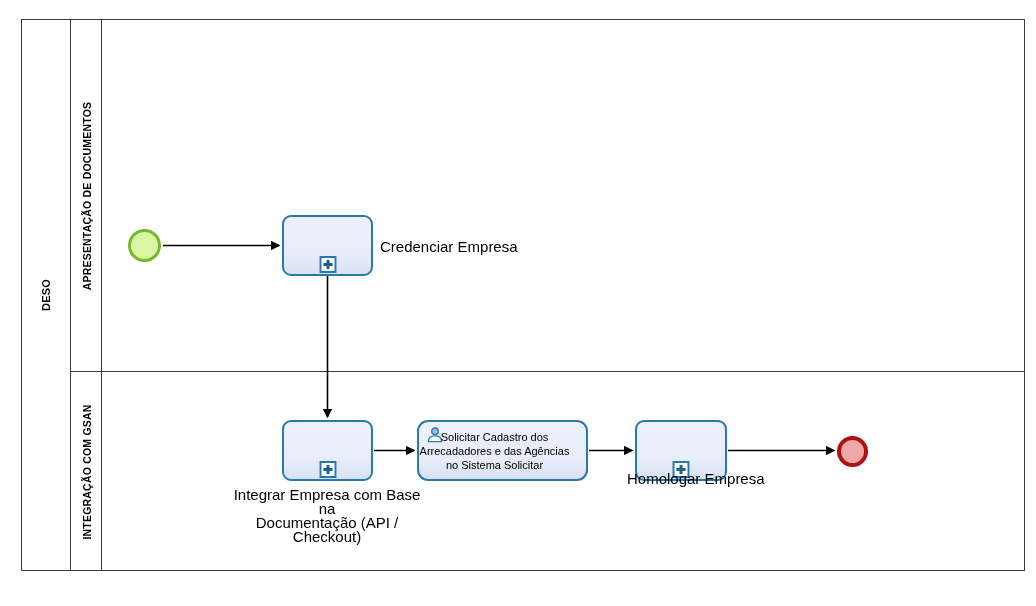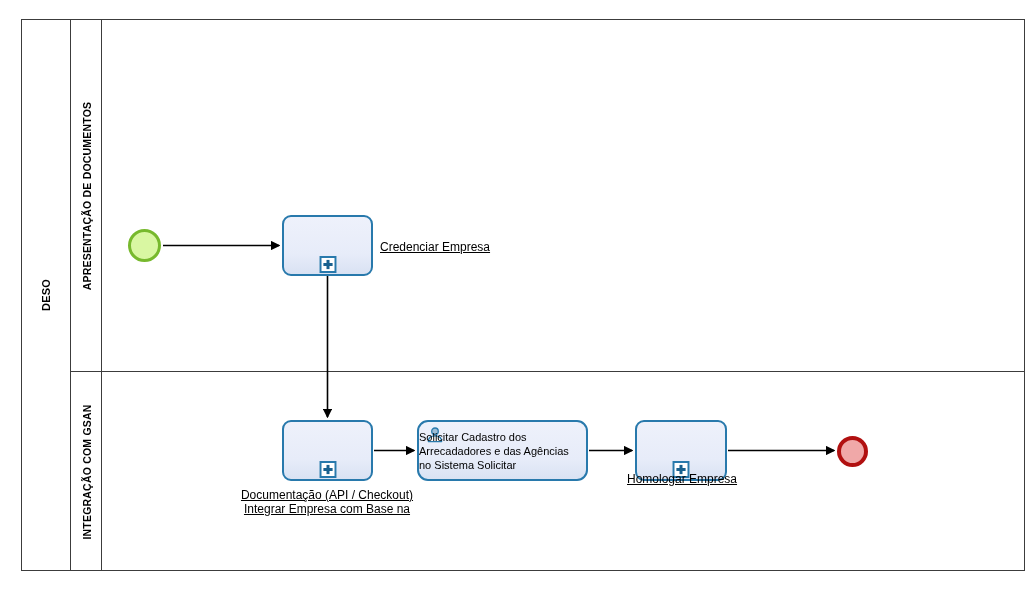--- a/index.html
+++ b/index.html
@@ -73,21 +73,21 @@
     width: 17px; height: 17px;
     box-sizing: border-box;
     background: #ffffff;
     border: 2px solid #2879ac;
     display: flex; align-items: center; justify-content: center;
   }
   .task-inner-label {
     position: absolute;
     left: 0; right: 16px; top: 50%;
     transform: translateY(-50%);
-    text-align: left;
+    text-align: center;
     font-size: 11px;
     line-height: 14px;
     color: #000;
   }
   .user-icon {
     position: absolute;
     left: 6px; top: 4px;
     width: 20px; height: 18px;
   }
   .event {
@@ -103,25 +103,24 @@
   }
   .event.end {
     left: 837px; top: 436px;
     width: 31px; height: 31px;
     background: #f0a8a8;
     border: 4px solid #b11010;
   }
   
   .node-label {
     position: absolute;
-    font-size: 12px;
+    font-size: 15px;
     line-height: 14px;
     color: #000;
     white-space: nowrap;
-    text-decoration: underline;
   }
   .lbl-credenciar { left: 380px; top: 240px; }
   .lbl-integrar   { left: 227px; top: 488px; width: 200px; text-align: center; white-space: normal; }
   .lbl-homologar  { left: 627px; top: 472px; width: 108px; text-align: center; }
   
   #flows {
     position: absolute;
     left: 0; top: 0;
     width: 1036px; height: 606px;
     pointer-events: none;
@@ -176,22 +175,22 @@
 
   <div class="task t-integrar">
     <div class="sub-marker">
       <svg width="11" height="11" viewBox="0 0 11 11">
         <rect x="4" y="0.9" width="3" height="9.2" fill="#19618f"></rect>
         <rect x="0.9" y="4" width="9.2" height="3" fill="#19618f"></rect>
       </svg>
     </div>
   </div>
   <div class="node-label lbl-integrar">
+    <div>Integrar Empresa com Base na</div>
     <div>Documentação (API / Checkout)</div>
-    <div>Integrar Empresa com Base na</div>
   </div>
 
   <div class="task t-solicitar">
     <svg class="user-icon" viewBox="0 0 20 18">
       <circle cx="10" cy="5.3" r="3.3" fill="#9dbdd6" stroke="#2879ac" stroke-width="1.3"></circle>
       <path d="M3.4 15.6 Q3.4 9.8 10 9.8 Q16.6 9.8 16.6 15.6 Z" fill="#ffffff" stroke="#2879ac" stroke-width="1.3" stroke-linejoin="round"></path>
     </svg>
     <div class="task-inner-label">
       <div>Solicitar Cadastro dos</div>
       <div>Arrecadadores e das Agências</div>

